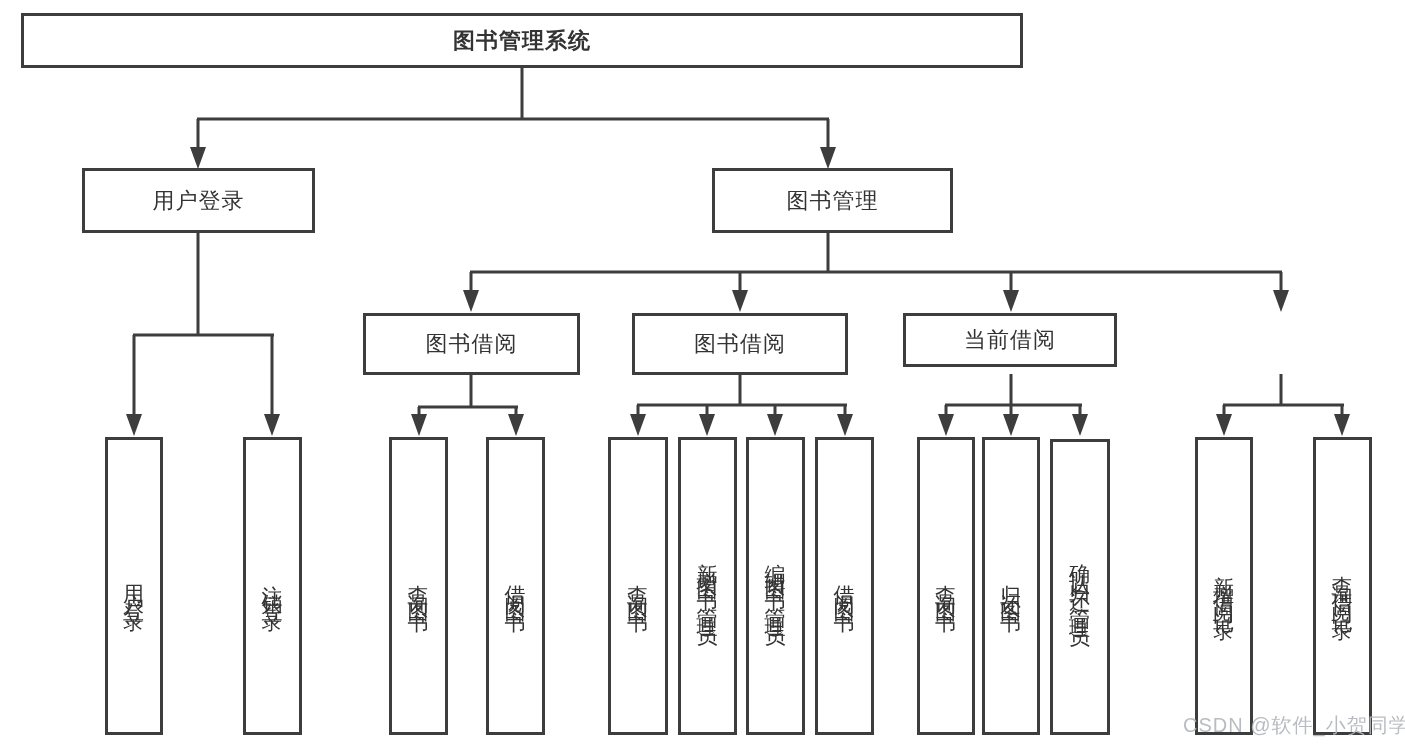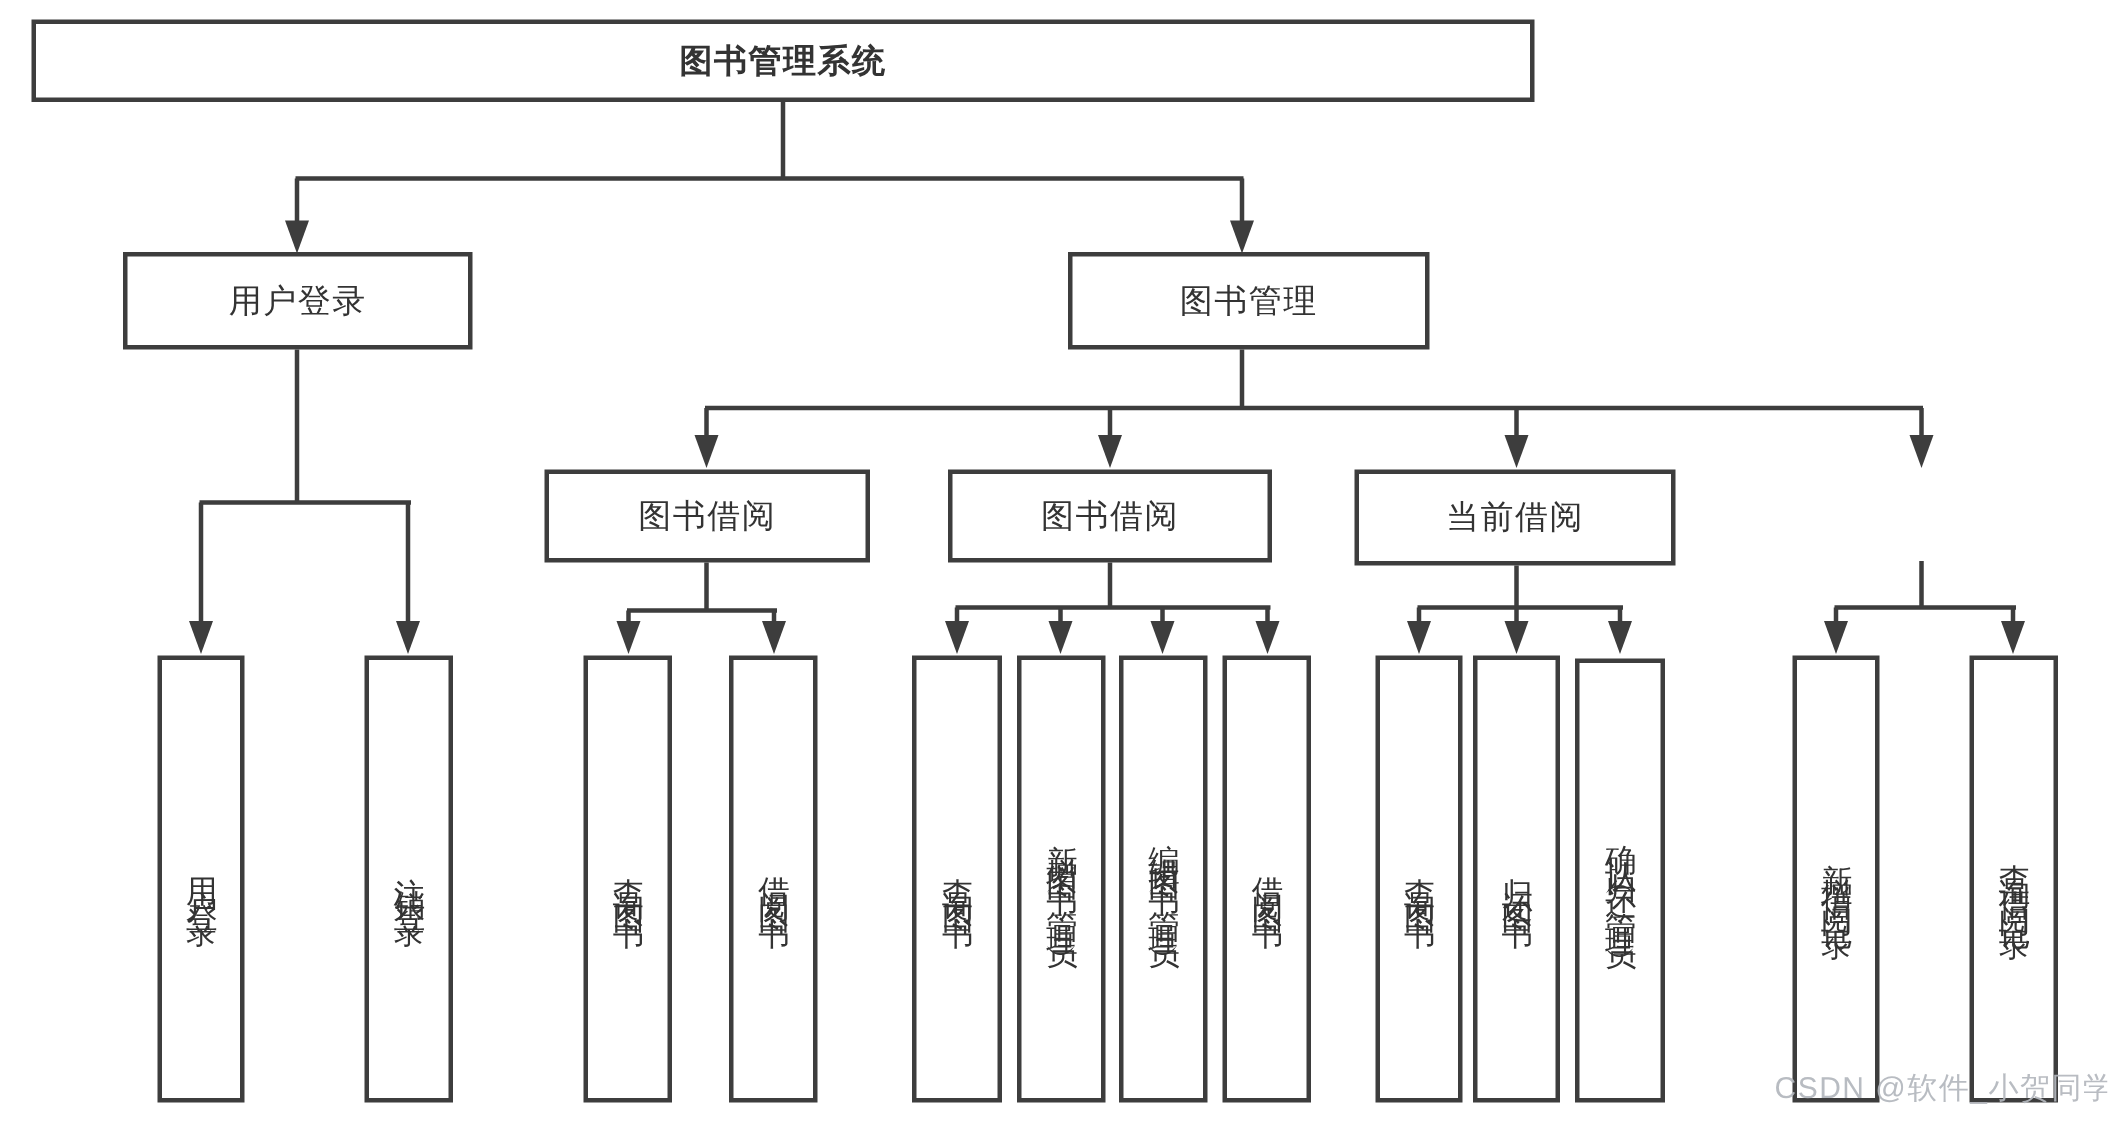--- a/index.html
+++ b/index.html
@@ -102,21 +102,21 @@
     </g>
   </svg>
 
   <div class="box" style="left:21px; top:13px; width:1002px; height:55px;font-weight:bold;">图书管理系统</div>
 
   <div class="box" style="left:82px; top:168px; width:233px; height:65px;">用户登录</div>
   <div class="box" style="left:712px; top:168px; width:241px; height:65px;">图书管理</div>
 
   <div class="box" style="left:363px; top:313px; width:217px; height:62px;">图书借阅</div>
   <div class="box" style="left:632px; top:313px; width:216px; height:62px;">图书借阅</div>
-  <div class="box" style="left:903px; top:313px; width:214px; height:64px;">当前借阅</div>
+  <div class="box" style="left:903px; top:313px; width:214px; height:54px;">当前借阅</div>
 
   <div class="box vbox" style="left:105px; top:437px; width:58px; height:298px;">用户登录</div>
   <div class="box vbox" style="left:243px; top:437px; width:59px; height:298px;">注销登录</div>
 
   <div class="box vbox" style="left:389px; top:437px; width:59px; height:298px;">查询图书</div>
   <div class="box vbox" style="left:486px; top:437px; width:59px; height:298px;">借阅图书</div>
 
   <div class="box vbox" style="left:608px; top:437px; width:60px; height:298px;">查询图书</div>
   <div class="box vbox" style="left:678px; top:437px; width:59px; height:298px;">新增图书（管理员）</div>
   <div class="box vbox" style="left:746px; top:437px; width:59px; height:298px;">编辑图书（管理员）</div>

